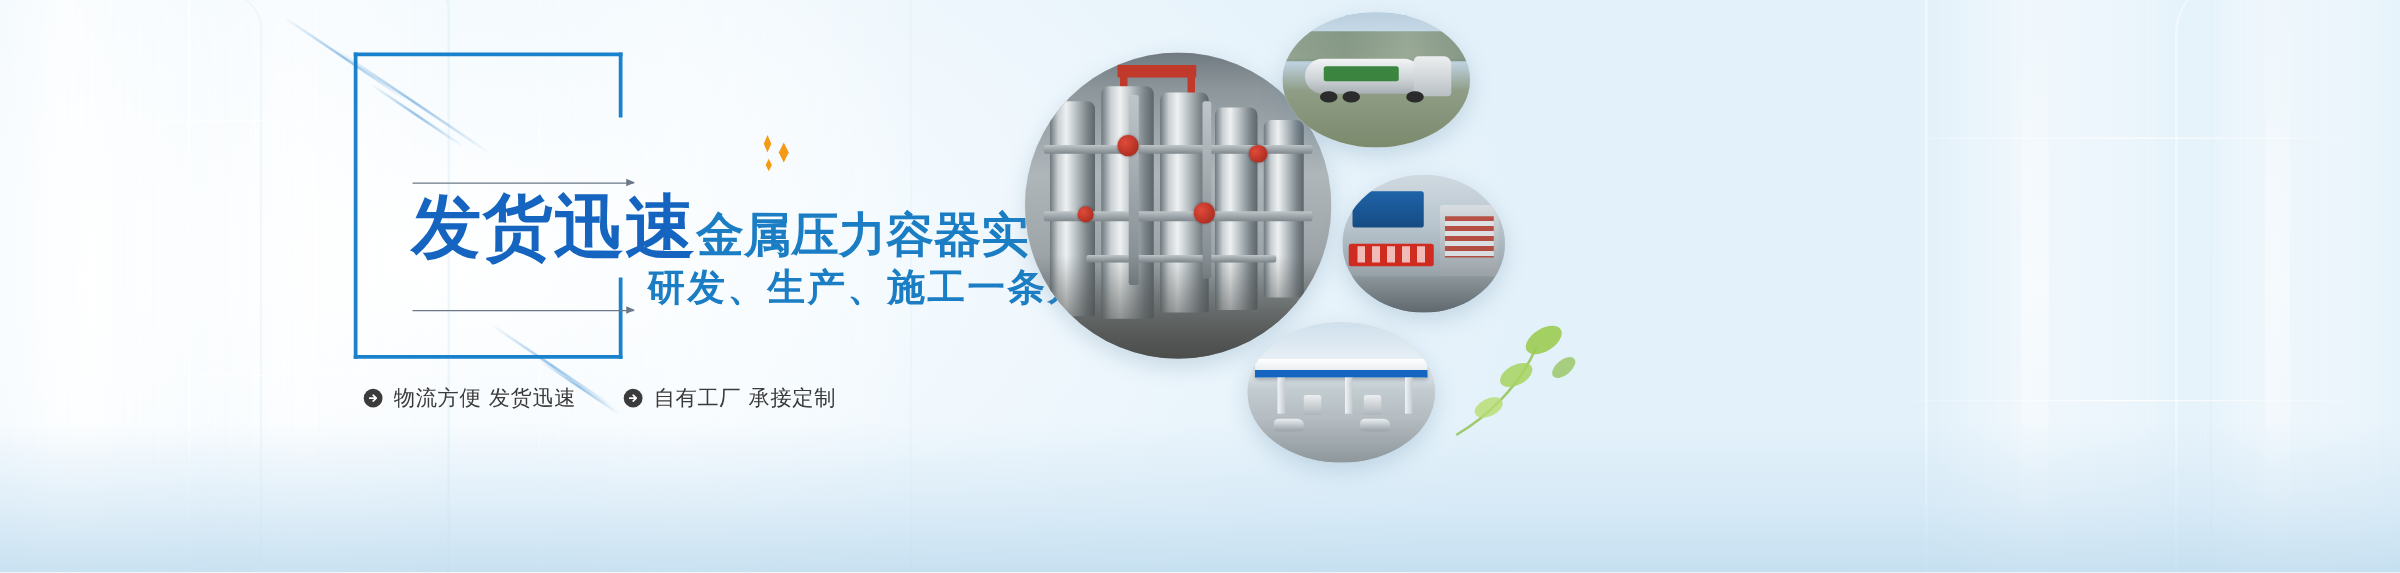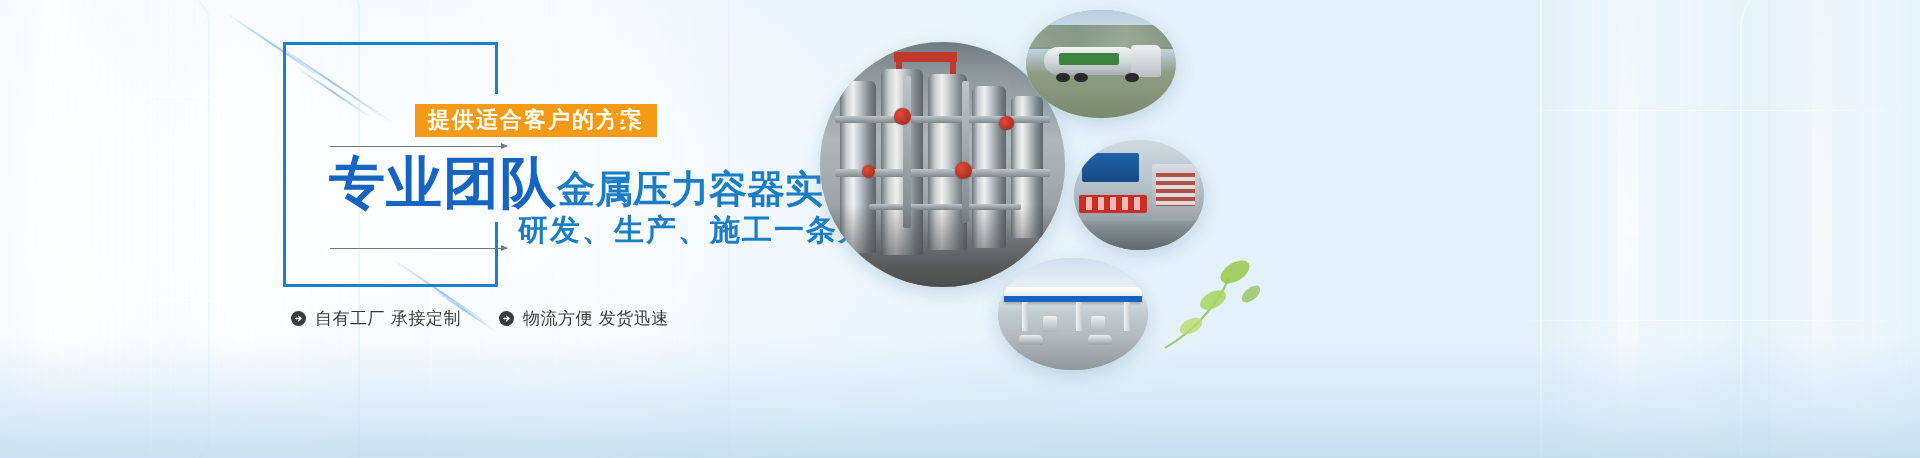--- a/index.html
+++ b/index.html
@@ -315,54 +315,53 @@
     <div class="streak" style="left:392px;top:258px;width:120px;transform:rotate(34deg);"></div>
     <div class="streak" style="left:430px;top:286px;width:80px;transform:rotate(34deg);"></div>
 
     <div class="floor"></div>
   </div>
 
   <div class="bracket"></div>
   <div class="bracket-right-top"></div>
   <div class="bracket-right-bottom"></div>
 
-  <div class="badge">提供适合客户的方案</div>
 
   <svg class="badge-sparkle" viewBox="0 0 30 34">
     <polygon points="8,4 11,11 8,18 5,11" fill="#f59a14"></polygon>
     <polygon points="21,10 25,18 21,26 17,18" fill="#f59a14"></polygon>
     <polygon points="9,23 11.5,28 9,33 6.5,28" fill="#f59a14"></polygon>
   </svg>
 
   <div class="rule rule-top"></div>
   <div class="rule rule-bottom"></div>
 
   <div class="title-row">
-    <span class="brand">专业团队</span>
+    <span class="brand">发货迅速</span>
     <span class="brand-tail">金属压力容器实体生产厂家</span>
   </div>
 
   <div class="subtitle">研发、生产、施工一条龙服务</div>
 
   <div class="features">
     <div class="feature">
       <span class="feature-icon">
         <svg width="9" height="9" viewBox="0 0 10 10">
             <path d="M2 5h5M5 2.4L7.8 5 5 7.6" stroke="#fff" stroke-width="1.5" fill="none" stroke-linecap="round" stroke-linejoin="round"></path>
           </svg>
       </span>
-      <span class="feature-text">自有工厂  承接定制</span>
+      <span class="feature-text">物流方便  发货迅速</span>
     </div>
     <div class="feature">
       <span class="feature-icon">
         <svg width="9" height="9" viewBox="0 0 10 10">
             <path d="M2 5h5M5 2.4L7.8 5 5 7.6" stroke="#fff" stroke-width="1.5" fill="none" stroke-linecap="round" stroke-linejoin="round"></path>
           </svg>
       </span>
-      <span class="feature-text">物流方便  发货迅速</span>
+      <span class="feature-text">自有工厂  承接定制</span>
     </div>
   </div>
 
   <div class="photos">
 
     <div class="circle c-main">
       <div class="ph plant">
         <div class="redframe" style="left:30%;top:4%;width:26%;height:4%;"></div>
         <div class="redframe" style="left:31%;top:4%;width:2.5%;height:12%;"></div>
         <div class="redframe" style="left:53%;top:4%;width:2.5%;height:12%;"></div>

